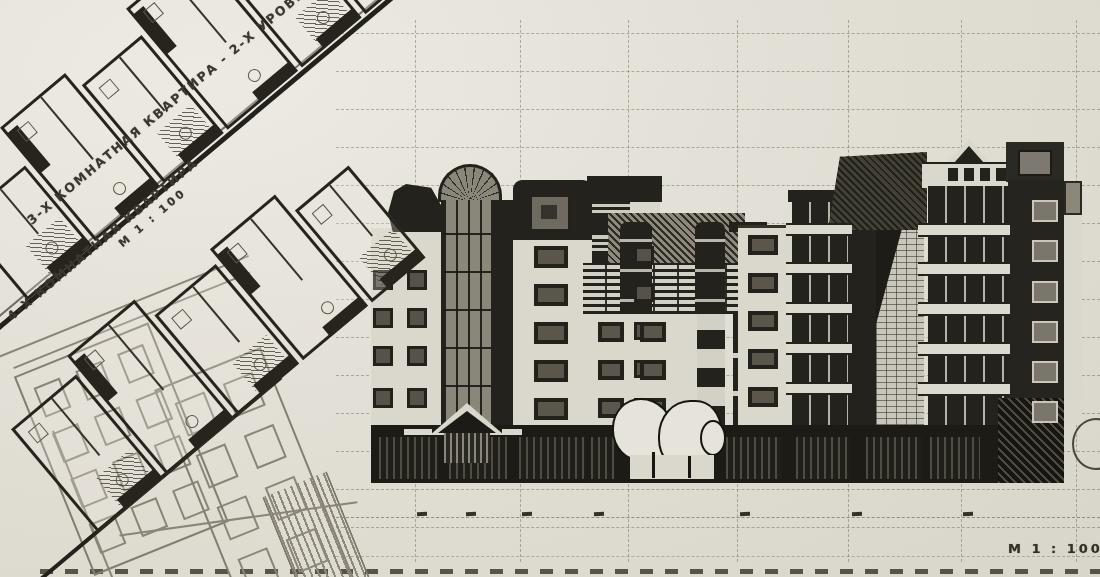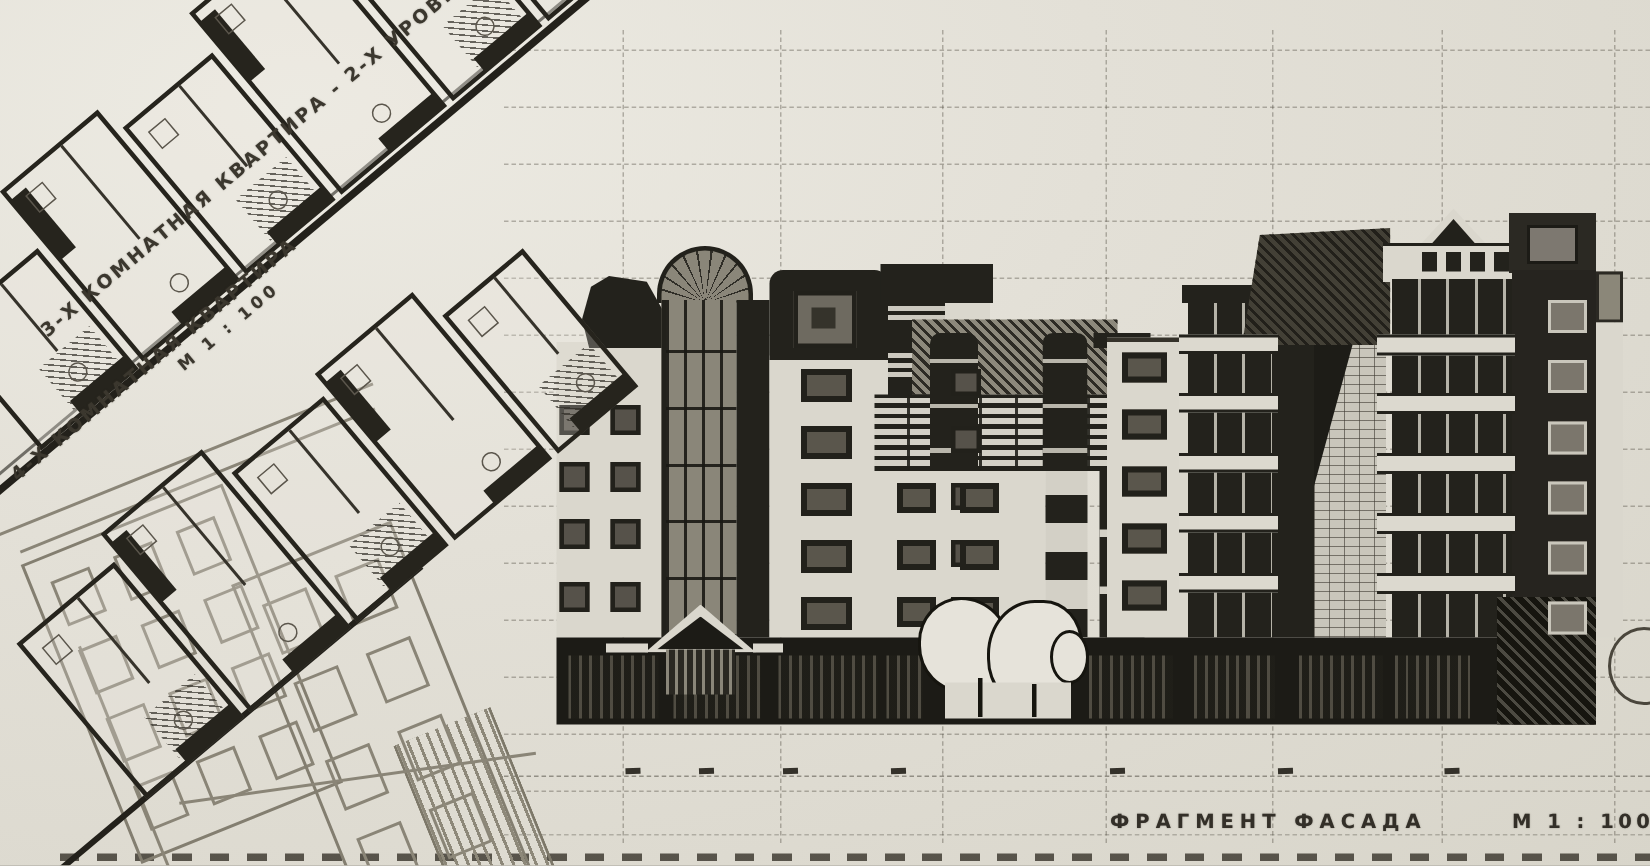--- a/index.html
+++ b/index.html
@@ -331,16 +331,15 @@
         <div class="furn" style="left: 8px; top: 10px; width: 15px; height: 15px;"></div>
         <div class="furn round" style="left: 35px; top: 86px; width: 13px; height: 13px;"></div>
         <div class="abs" style="left: 39px; top: 0px; width: 2px; height: 66px; background: rgb(54, 51, 43);"></div>
       </div>
     </div>
 
   <div class="diag-label" style="left:24px;top:216px;transform:rotate(-40deg);font-size:12.5px;letter-spacing:2px;">3-Х КОМНАТНАЯ КВАРТИРА - 2-Х УРОВНЕВАЯ КВАРТИРА</div>
   <div class="diag-label" style="left:4px;top:312px;transform:rotate(-40deg);font-size:12.5px;letter-spacing:2px;">4-Х КОМНАТНАЯ КВАРТИРА</div>
   <div class="diag-label" style="left:116px;top:240px;transform:rotate(-40deg);font-size:11px;letter-spacing:3px;">М 1 : 100</div>
 
-  <div class="caption" style="left:740px;top:541px;">ФРАГМЕНТ ФАСАДА</div>
   <div class="caption" style="left:1008px;top:541px;letter-spacing:3px;">М 1 : 100</div>
 
 </div>
 
 </body></html>

